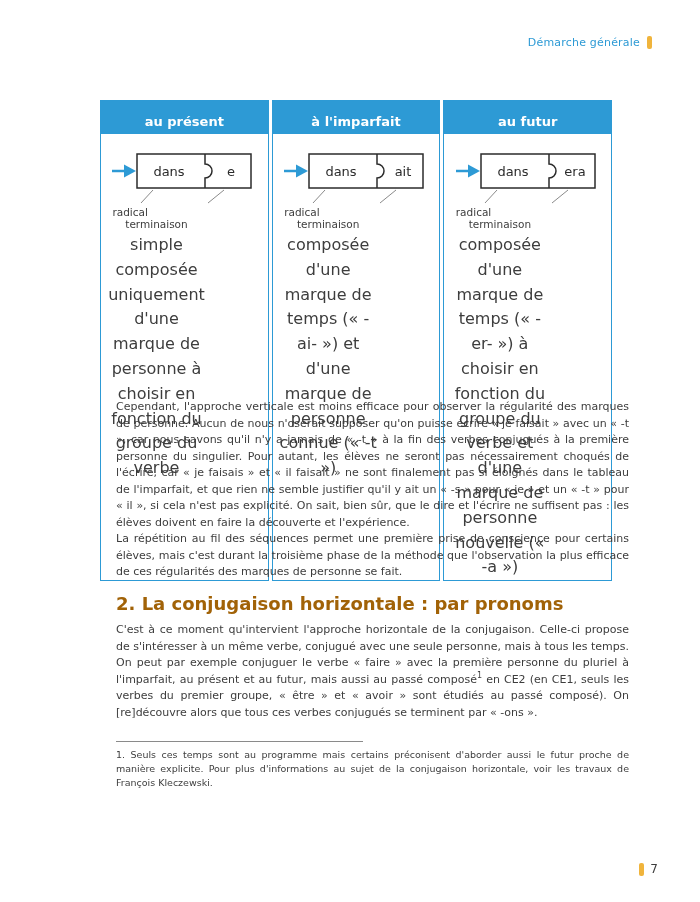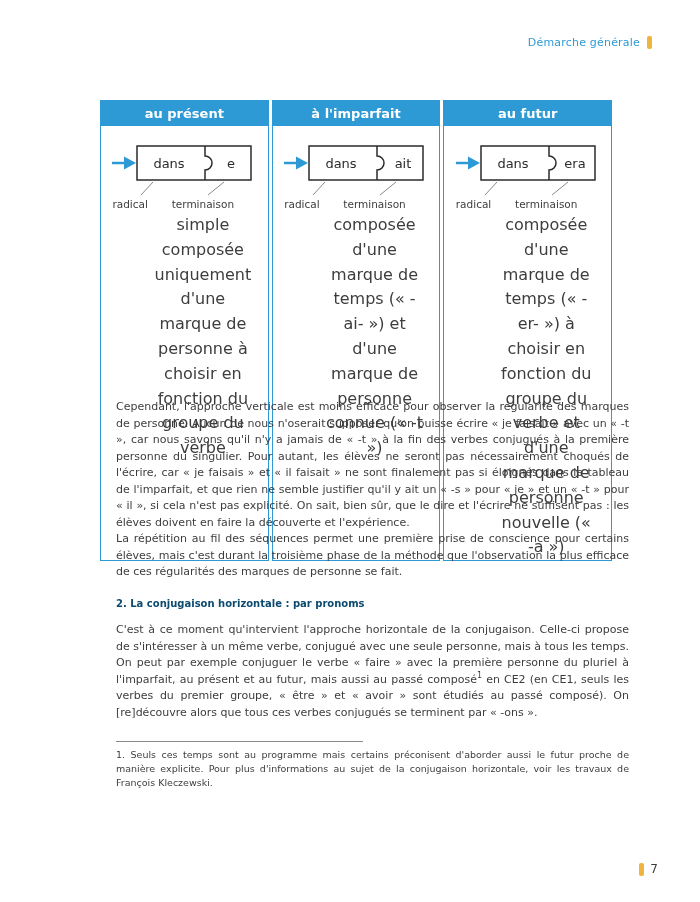--- a/index.html
+++ b/index.html
@@ -13,36 +13,36 @@
   
   .top-right { position:absolute; top:36px; right:44px; display:flex; align-items:center; gap:7px; }
   .section-label { color:#2d9ad5; font-size:11px; letter-spacing:.2px; }
   .yellow-bar { width:5px; height:13px; background:#f0b43c; border-radius:2px; }
 
   
   .conj-table { position:absolute; left:100px; top:100px; width:512px; display:flex; gap:3px; }
   .col { flex:1; display:flex; flex-direction:column; }
   .col-header {
     background:#2d9ad5; color:#ffffff; font-weight:bold; font-size:13px;
-    text-align:center; padding:6px 0 5px;
+    text-align:center; padding:14px 0 5px;
   }
   .col-body {
     border:1px solid #2d9ad5; border-top:none; flex:1;
     padding:10px 6px 0; min-height:262px; background:#fff;
   }
   .puzzle { display:block; margin:2px auto 0; }
-  .labels-row { display:flex; font-size:10.5px; color:#3d3d3d; margin-top:0; }
+  .labels-row { display:flex; font-size:10.5px; color:#3d3d3d; margin-top:0;flex-direction:column; }
   .radical-label { width:30%; text-align:center; }
   .term-block { width:64%; text-align:center; }
   .desc { margin-top:3px; font-size:16px; line-height:1.55; color:#3d3d3d; }
 
   
   .content { position:absolute; left:116px; top:399px; width:513px; font-size:11px; line-height:16.5px; text-align:justify; }
   .para { margin:0; }
-  .section-heading { color:#0c4a6e; font-size:10px; font-weight:bold; margin:15px 0 10px; text-align:left; }
+  .section-heading { color:#a16207; font-size:18px; font-weight:bold; margin:15px 0 10px; text-align:left; }
   .sup { vertical-align:super; font-size:8px; line-height:0; }
 
   .footnote-rule { width:247px; height:1px; background:#8a8a8a; margin:20px 0 6px; }
   .footnote-text { font-size:9.5px; line-height:14px; text-align:justify; }
 
   
   .page-num { position:absolute; right:38px; bottom:26px; display:flex; align-items:center; gap:6px; }
   .page-num .num { font-size:12px; color:#3d3d3d; }
 </style>
 </head>

